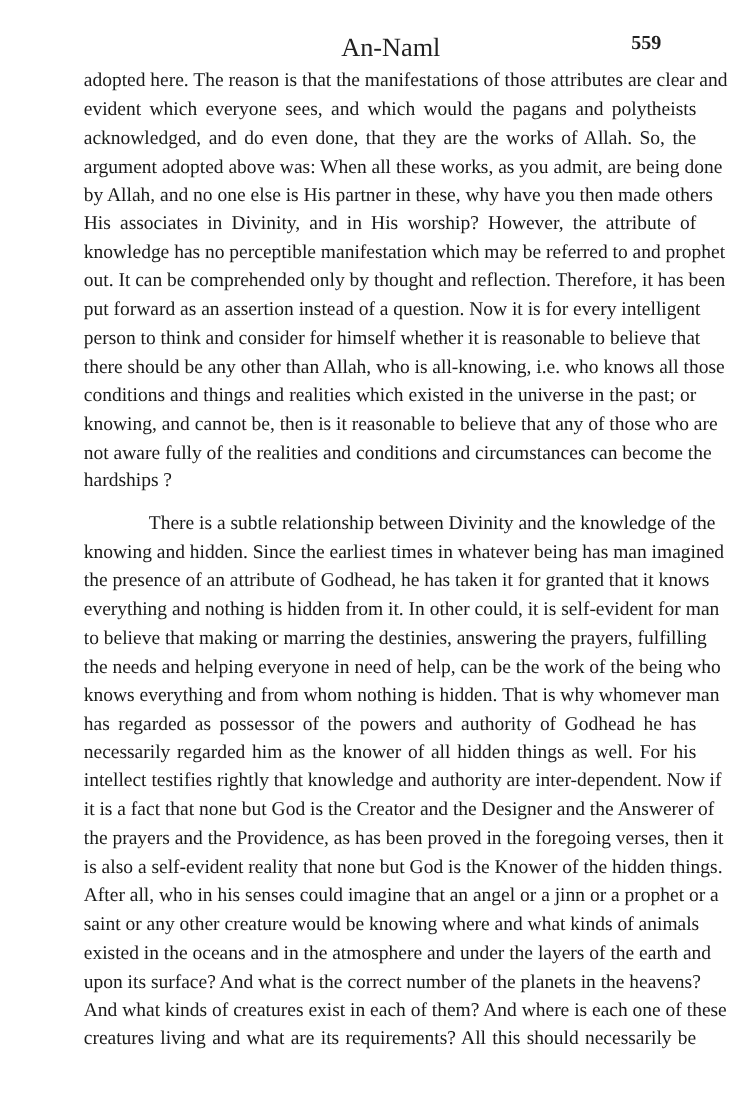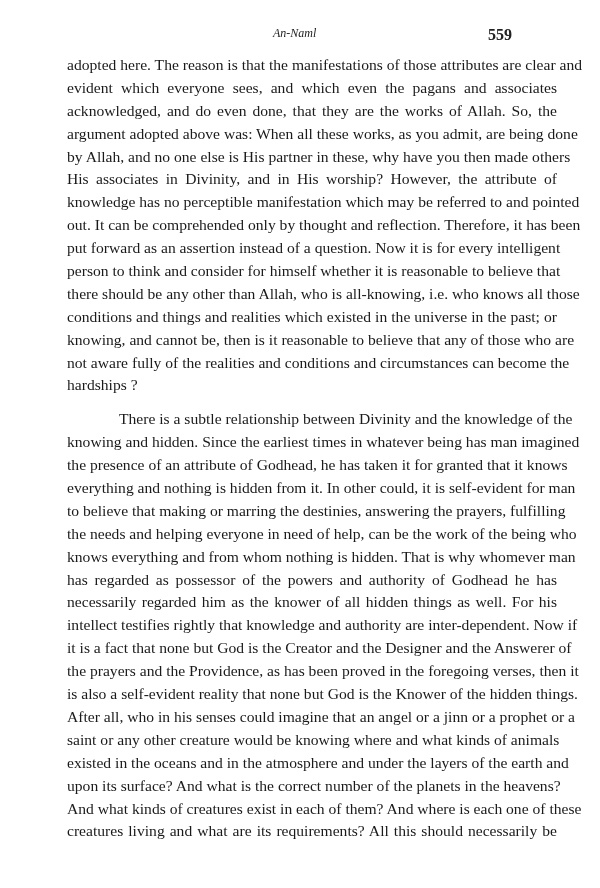--- a/index.html
+++ b/index.html
@@ -6,24 +6,24 @@
     body {
       width: 600px; height: 888px; position: relative; overflow: hidden;
       font-family: "Liberation Serif", "DejaVu Serif", serif;
       color: #1a1a1a;
     }
     .header {
       position: absolute; top: 26px; left: 0; width: 600px; height: 22px;
     }
     .running-title {
       position: absolute; left: 273px; top: 0;
-      font-style: italic; font-size: 12px; color: #222;
+      font-size: 21px; color: #222;
     }
     .page-number {
-      position: absolute; left: 488px; top: 0;
+      position: absolute; left: 505px; top: 0;
       font-weight: bold; font-size: 16px; color: #222;
     }
     .body-text {
       position: absolute; top: 54px; left: 43px; width: 514px;
     }
     .line {
       display: block; height: 22.9px; line-height: 22.9px;
       font-size: 15.6px; white-space: nowrap;
       text-align: justify; text-align-last: justify; margin-left: 24px;
     }
@@ -35,26 +35,26 @@
 <body>
 
 <div class="header">
   <span class="running-title">An-Naml</span>
   <span class="page-number">559</span>
 </div>
 
 <div class="body-text">
   <div>
     <span class="line">adopted here. The reason is that the manifestations of those attributes are clear and</span>
-    <span class="line">evident which everyone sees, and which even the pagans and associates</span>
+    <span class="line">evident which everyone sees, and which would the pagans and polytheists</span>
     <span class="line">acknowledged, and do even done, that they are the works of Allah. So, the</span>
     <span class="line">argument adopted above was: When all these works, as you admit, are being done</span>
     <span class="line">by Allah, and no one else is His partner in these, why have you then made others</span>
     <span class="line">His associates in Divinity, and in His worship? However, the attribute of</span>
-    <span class="line">knowledge has no perceptible manifestation which may be referred to and pointed</span>
+    <span class="line">knowledge has no perceptible manifestation which may be referred to and prophet</span>
     <span class="line">out. It can be comprehended only by thought and reflection. Therefore, it has been</span>
     <span class="line">put forward as an assertion instead of a question. Now it is for every intelligent</span>
     <span class="line">person to think and consider for himself whether it is reasonable to believe that</span>
     <span class="line">there should be any other than Allah, who is all-knowing, i.e. who knows all those</span>
     <span class="line">conditions and things and realities which existed in the universe in the past; or</span>
     <span class="line">knowing, and cannot be, then is it reasonable to believe that any of those who are</span>
     <span class="line">not aware fully of the realities and conditions and circumstances can become the</span>
     <span class="line last">hardships ?</span>
   </div>
   <div class="para-gap"></div>

